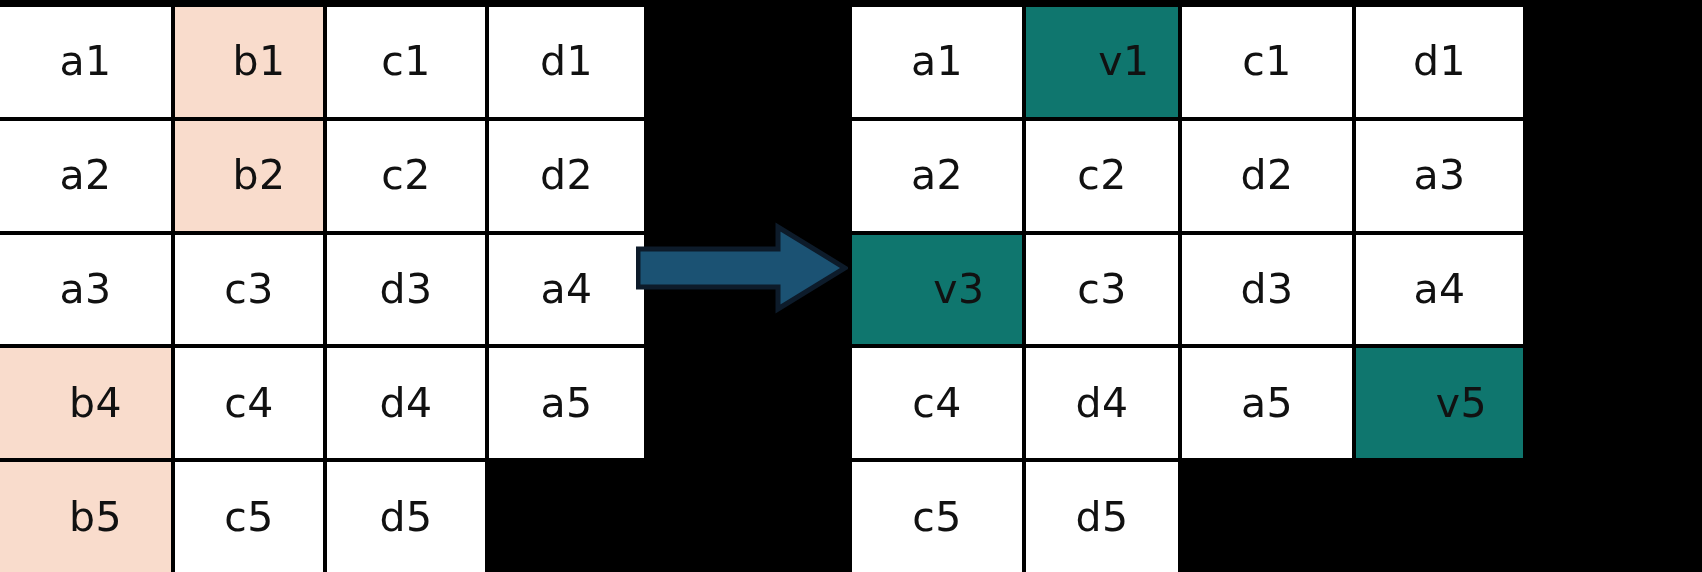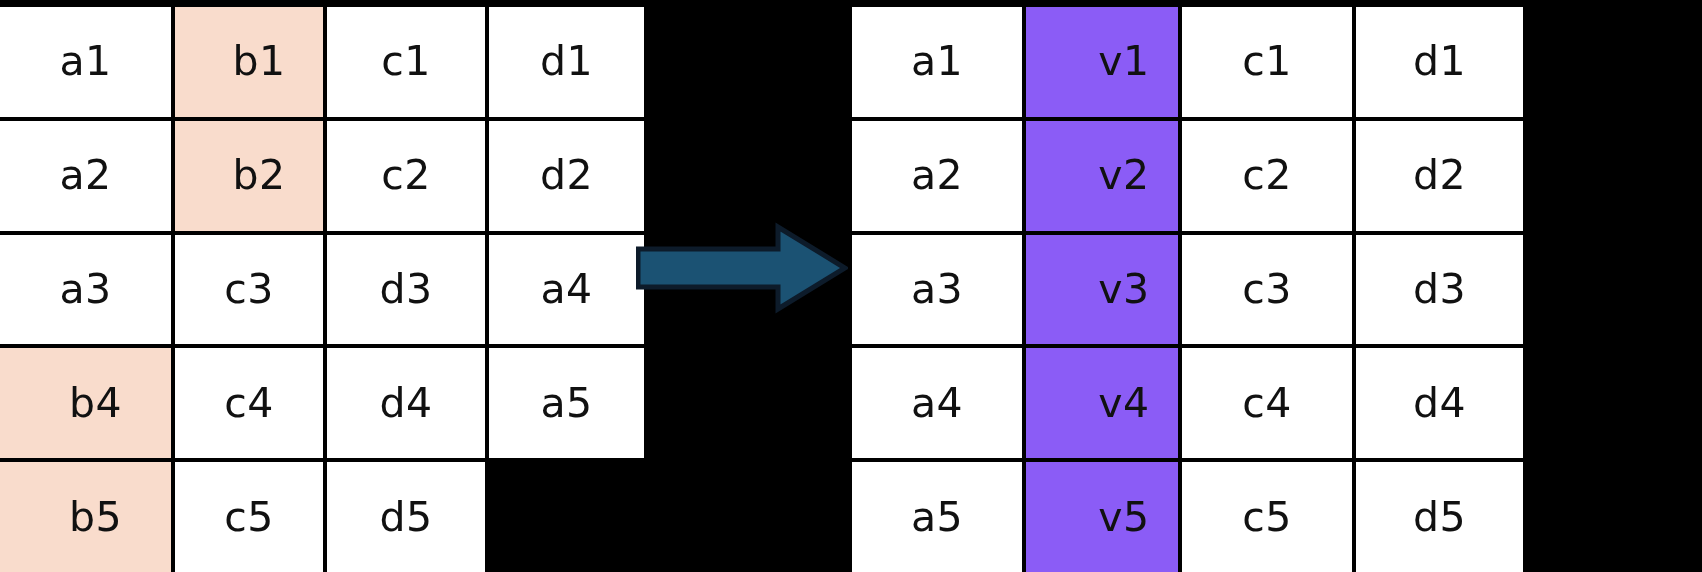--- a/index.html
+++ b/index.html
@@ -72,21 +72,21 @@
   
   #transform-arrow {
     position: absolute;
     left: 636px;
     top: 222px;
     width: 212px;
     height: 92px;
   }
   #transform-arrow svg { display: block; width: 100%; height: 100%; }
 </style>
-<style>.cell.hl-pink{background:#f9dccc;}.cell.hl-green{background:#8b5cf6;padding-left:44px;}.cell{background:#ffffff;color:#111111;}#stage{background:#000000;}#transform-arrow polygon{fill:#1b5273;stroke:#0d1b2a;stroke-width:5;stroke-linejoin:miter;}</style></head>
+<style>.cell.hl-pink{background:#f9dccc;}.cell.hl-green{background:#0f766e;padding-left:44px;}.cell{background:#ffffff;color:#111111;}#stage{background:#000000;}#transform-arrow polygon{fill:#1b5273;stroke:#0d1b2a;stroke-width:5;stroke-linejoin:miter;}</style></head>
 <body>
 
 <div id="stage">
 
   <div id="table-source" class="grid">
       <div class="cell">a1</div>
       <div class="cell hl-pink">b1</div>
       <div class="cell">c1</div>
       <div class="cell">d1</div>
       <div class="cell">a2</div>
@@ -111,29 +111,27 @@
       <polygon points="2,27 142,27 142,5 209,46 142,87 142,65 2,65"></polygon>
     </svg>
   </div>
 
   <div id="table-target" class="grid">
       <div class="cell">a1</div>
       <div class="cell hl-green">v1</div>
       <div class="cell">c1</div>
       <div class="cell">d1</div>
       <div class="cell">a2</div>
-      <div class="cell hl-green">v2</div>
       <div class="cell">c2</div>
       <div class="cell">d2</div>
       <div class="cell">a3</div>
       <div class="cell hl-green">v3</div>
       <div class="cell">c3</div>
       <div class="cell">d3</div>
       <div class="cell">a4</div>
-      <div class="cell hl-green">v4</div>
       <div class="cell">c4</div>
       <div class="cell">d4</div>
       <div class="cell">a5</div>
       <div class="cell hl-green">v5</div>
       <div class="cell">c5</div>
       <div class="cell">d5</div>
     </div>
 
 </div>
 

